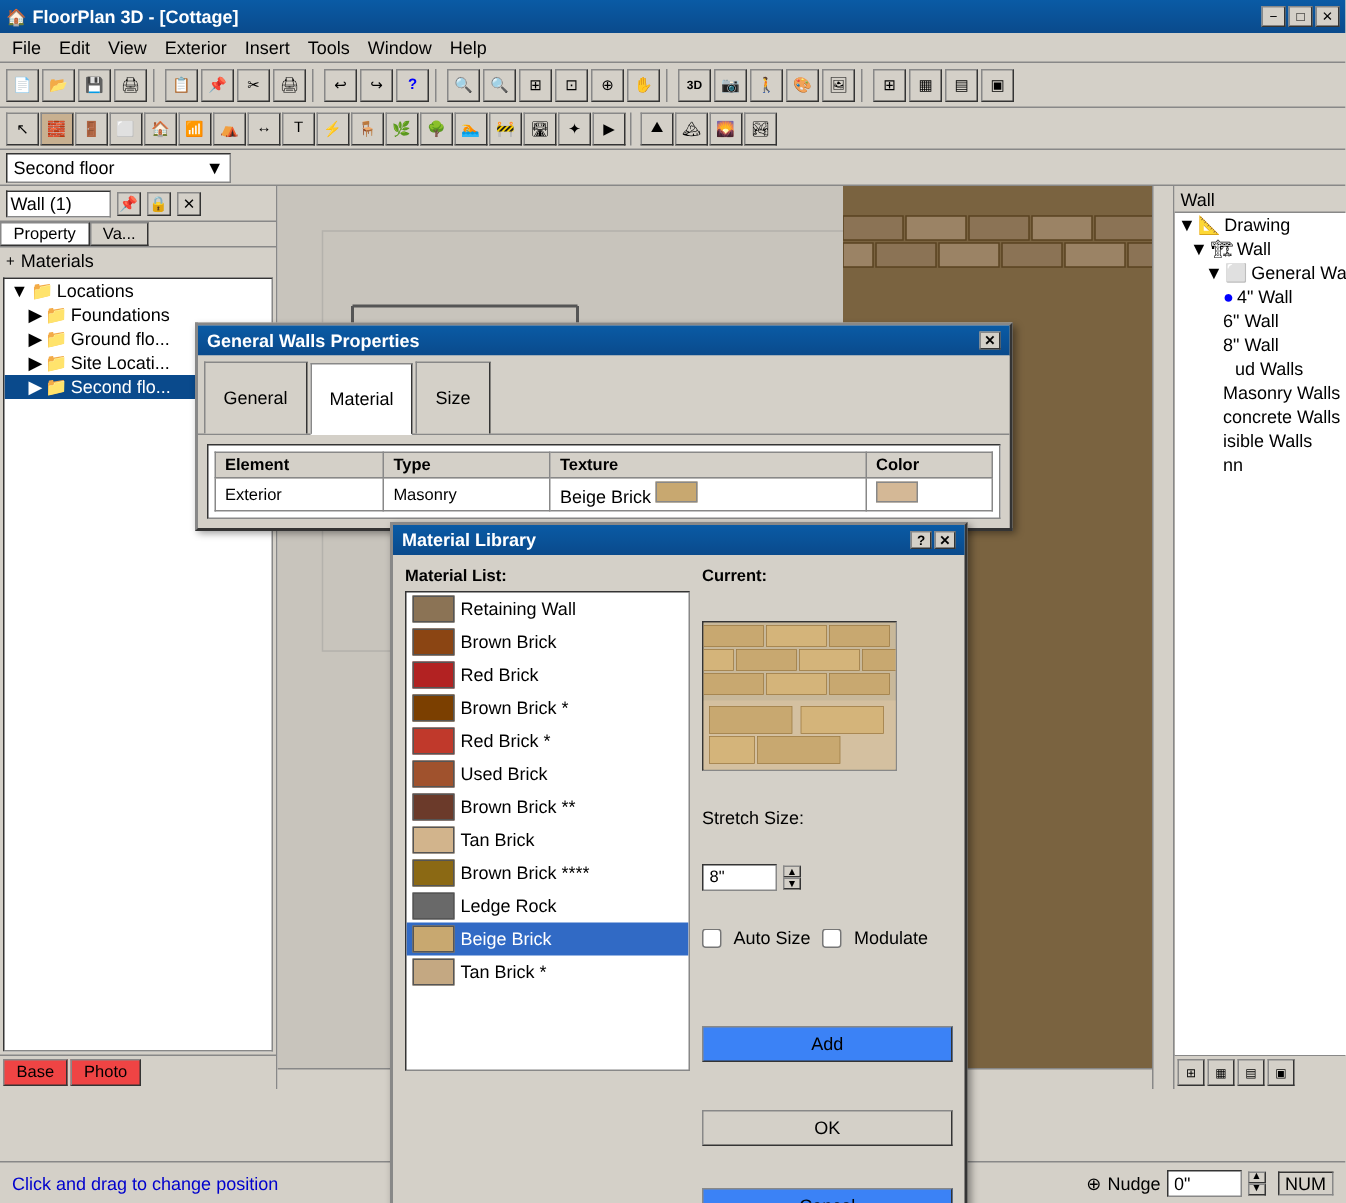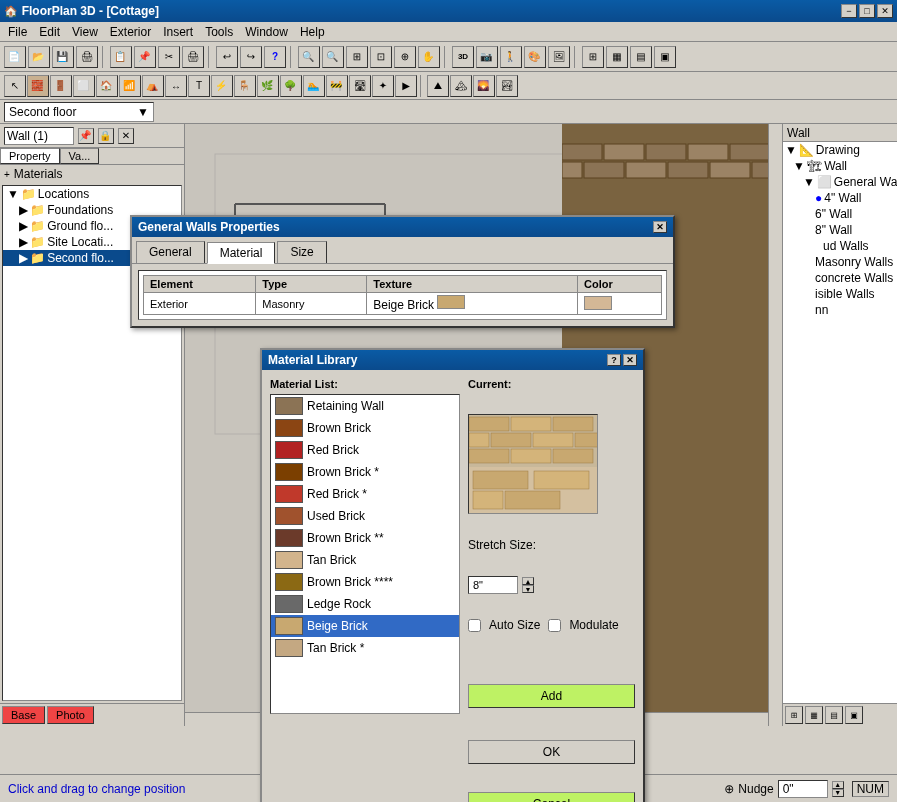--- a/index.html
+++ b/index.html
@@ -212,21 +212,21 @@
       width: 545px;
     }
     .gwp-tabs {
       display: flex;
       background: #d4d0c8;
       border-bottom: 1px solid #888;
       padding: 4px 4px 0;
       gap: 2px;
     }
     .gwp-tab {
-      padding: 3px 12px;
+      padding: 16px 12px;
       border: 1px outset #888;
       border-bottom: none;
       cursor: pointer;
       background: #d4d0c8;
       font-size: 12px;
     }
     .gwp-tab.active {
       background: white;
       border-bottom: 1px solid white;
       position: relative;
@@ -340,21 +340,21 @@
     .checkbox-row {
       display: flex;
       align-items: center;
       gap: 8px;
       font-size: 11px;
     }
     .ml-btn {
       width: 100%;
       height: 24px;
       border: 1px outset #888;
-      background: #bef264;
+      background: #3b82f6;
       cursor: pointer;
       font-size: 12px;
       margin-top: 4px;
     }
     .ml-btn.primary { background: #d4d0c8; }
 
     
     .canvas-bg {
       position: absolute;
       top: 0; left: 0; right: 0; bottom: 0;

